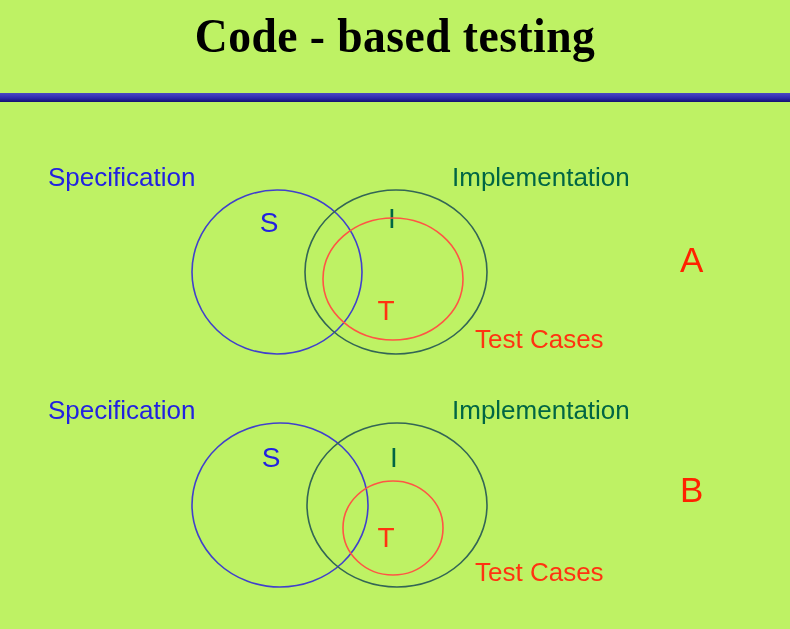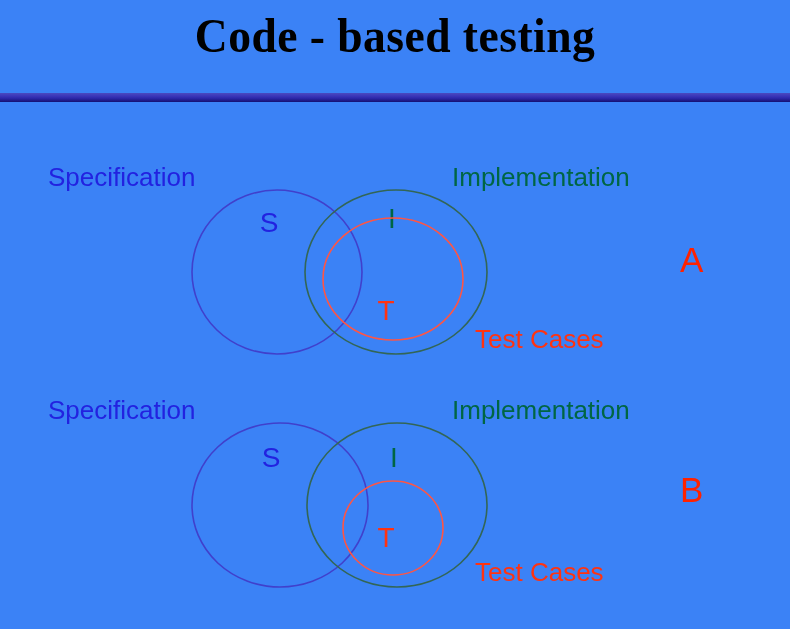--- a/index.html
+++ b/index.html
@@ -10,21 +10,21 @@
   body {
     width: 790px;
     height: 629px;
     position: relative;
     overflow: hidden;
     font-family: "Liberation Sans", sans-serif;
   }
   .slide {
     position: absolute;
     inset: 0;
-    background: #3b82f6;
+    background: #bef264;
   }
   .slide-title {
     position: absolute;
     top: 8px;
     left: 0;
     width: 790px;
     text-align: center;
     font-family: "Liberation Serif", serif;
     font-weight: bold;
     font-size: 49px;

